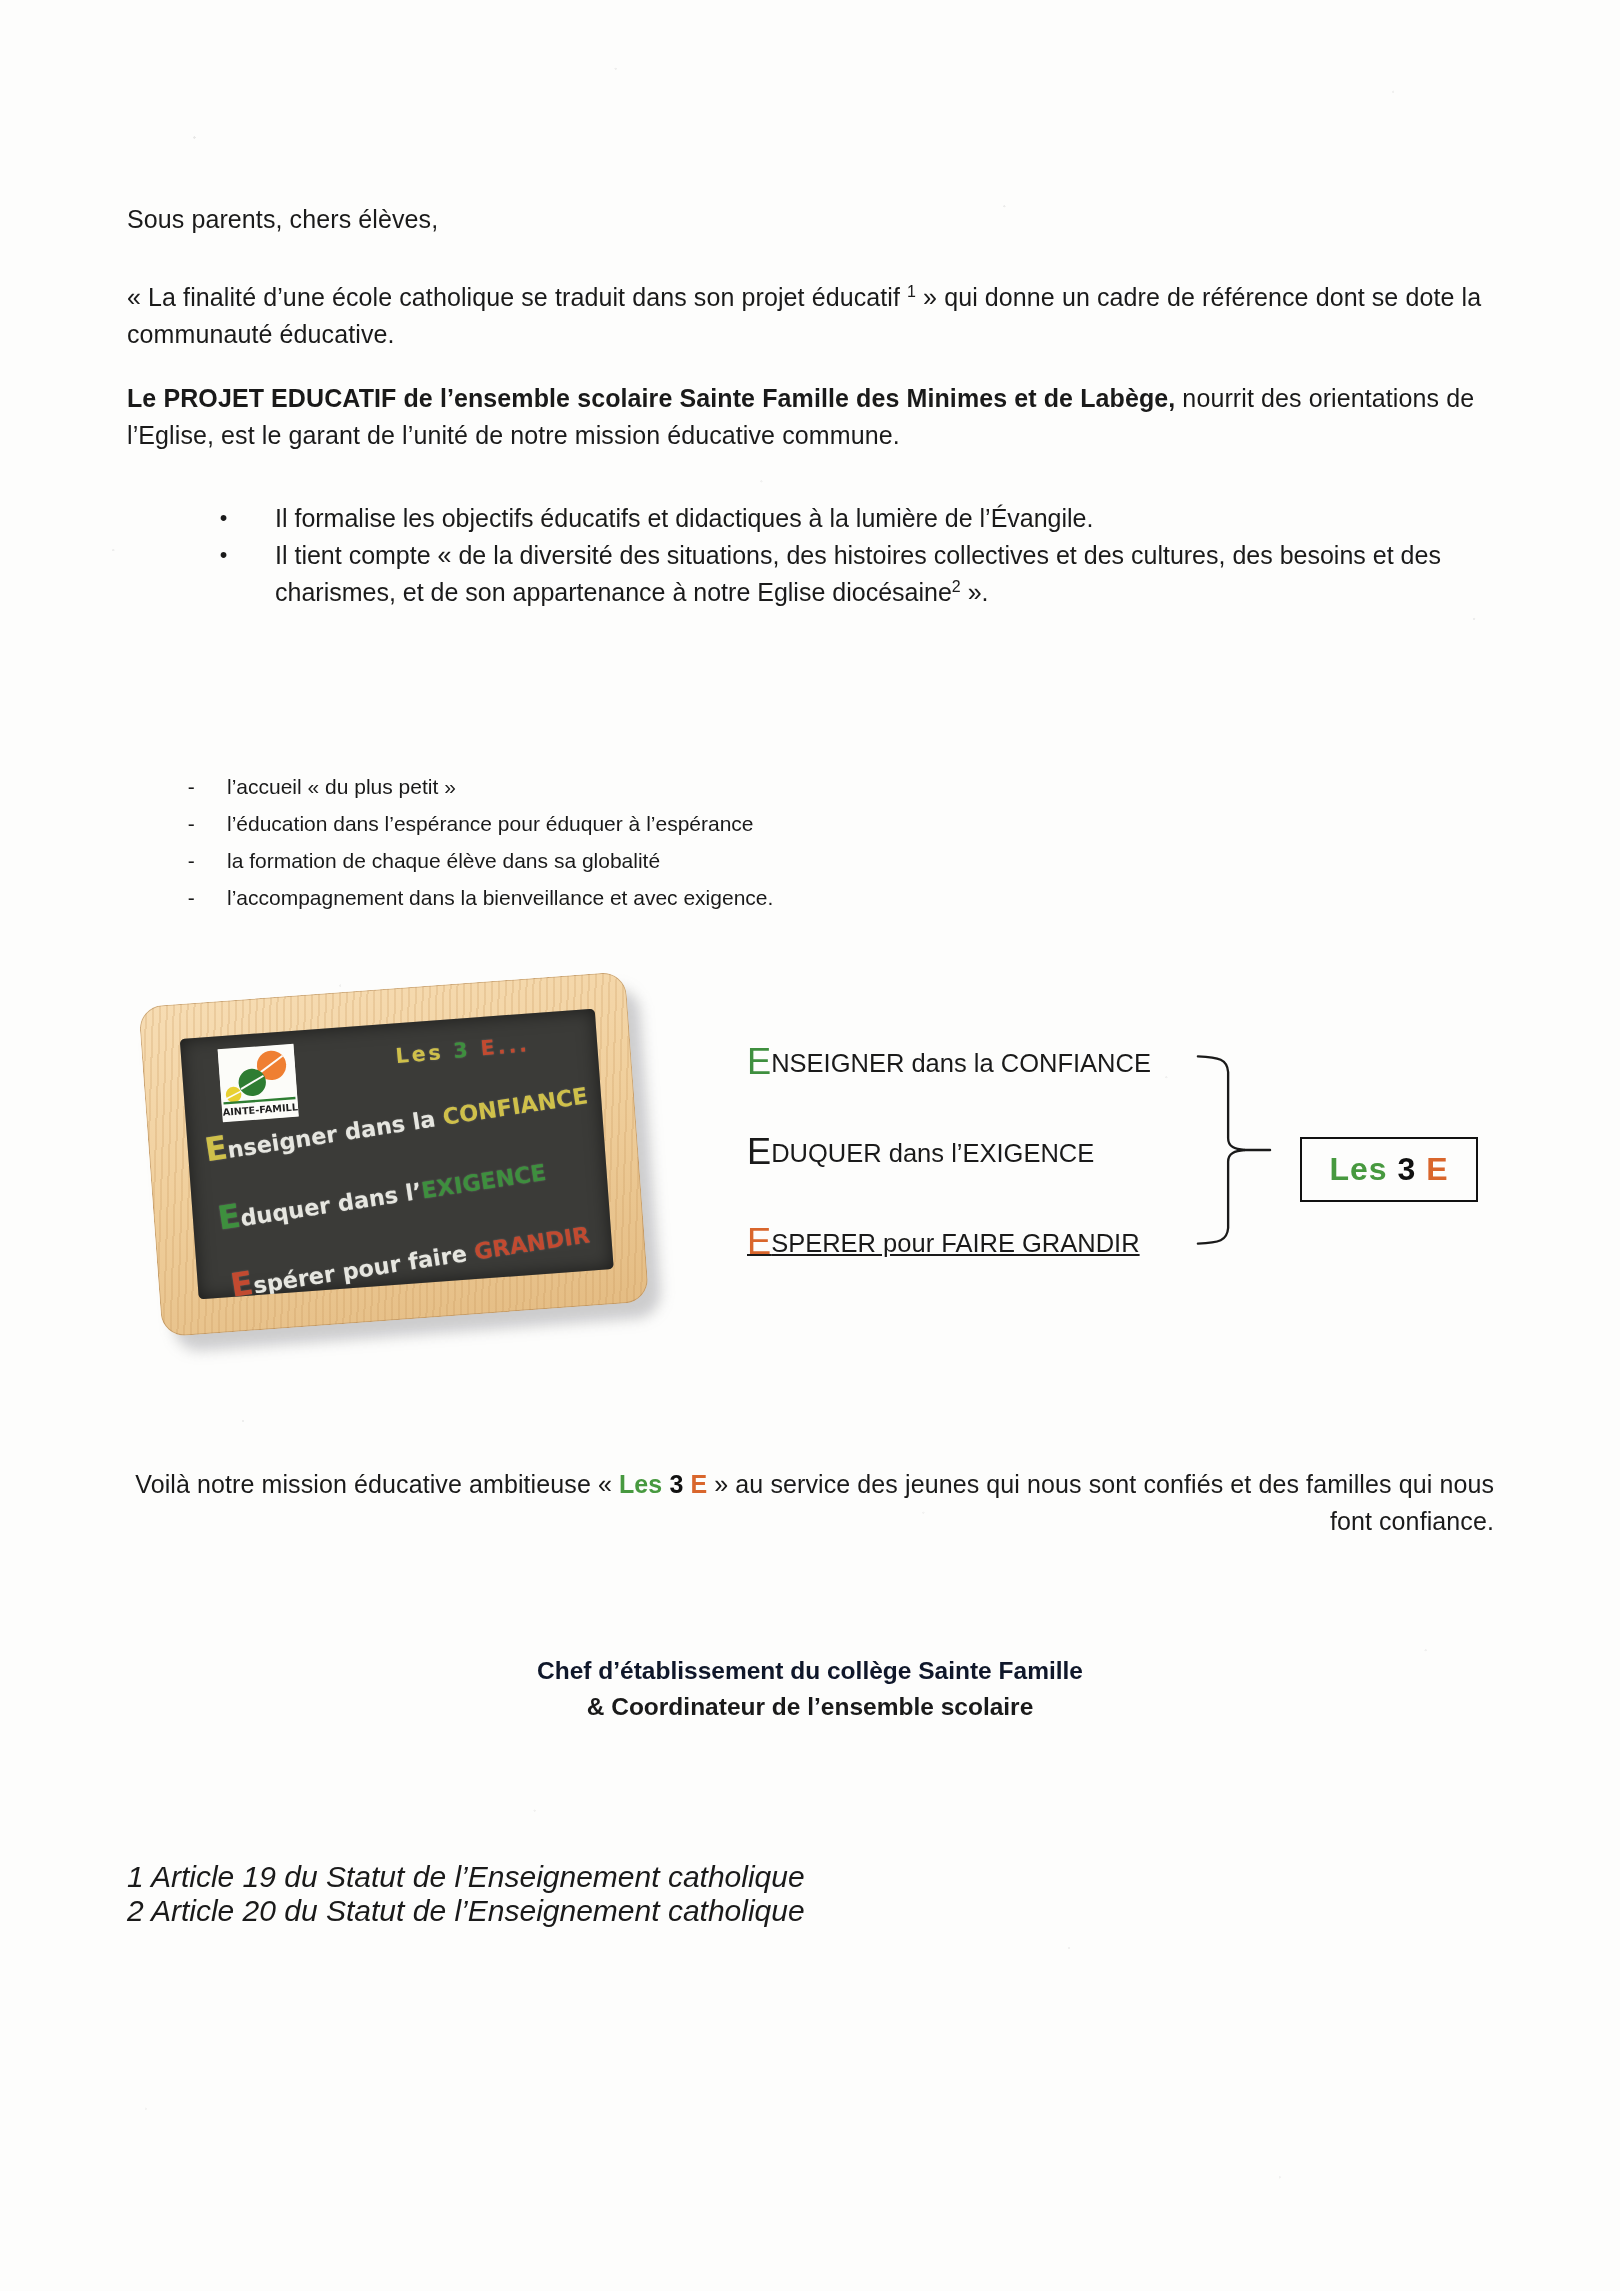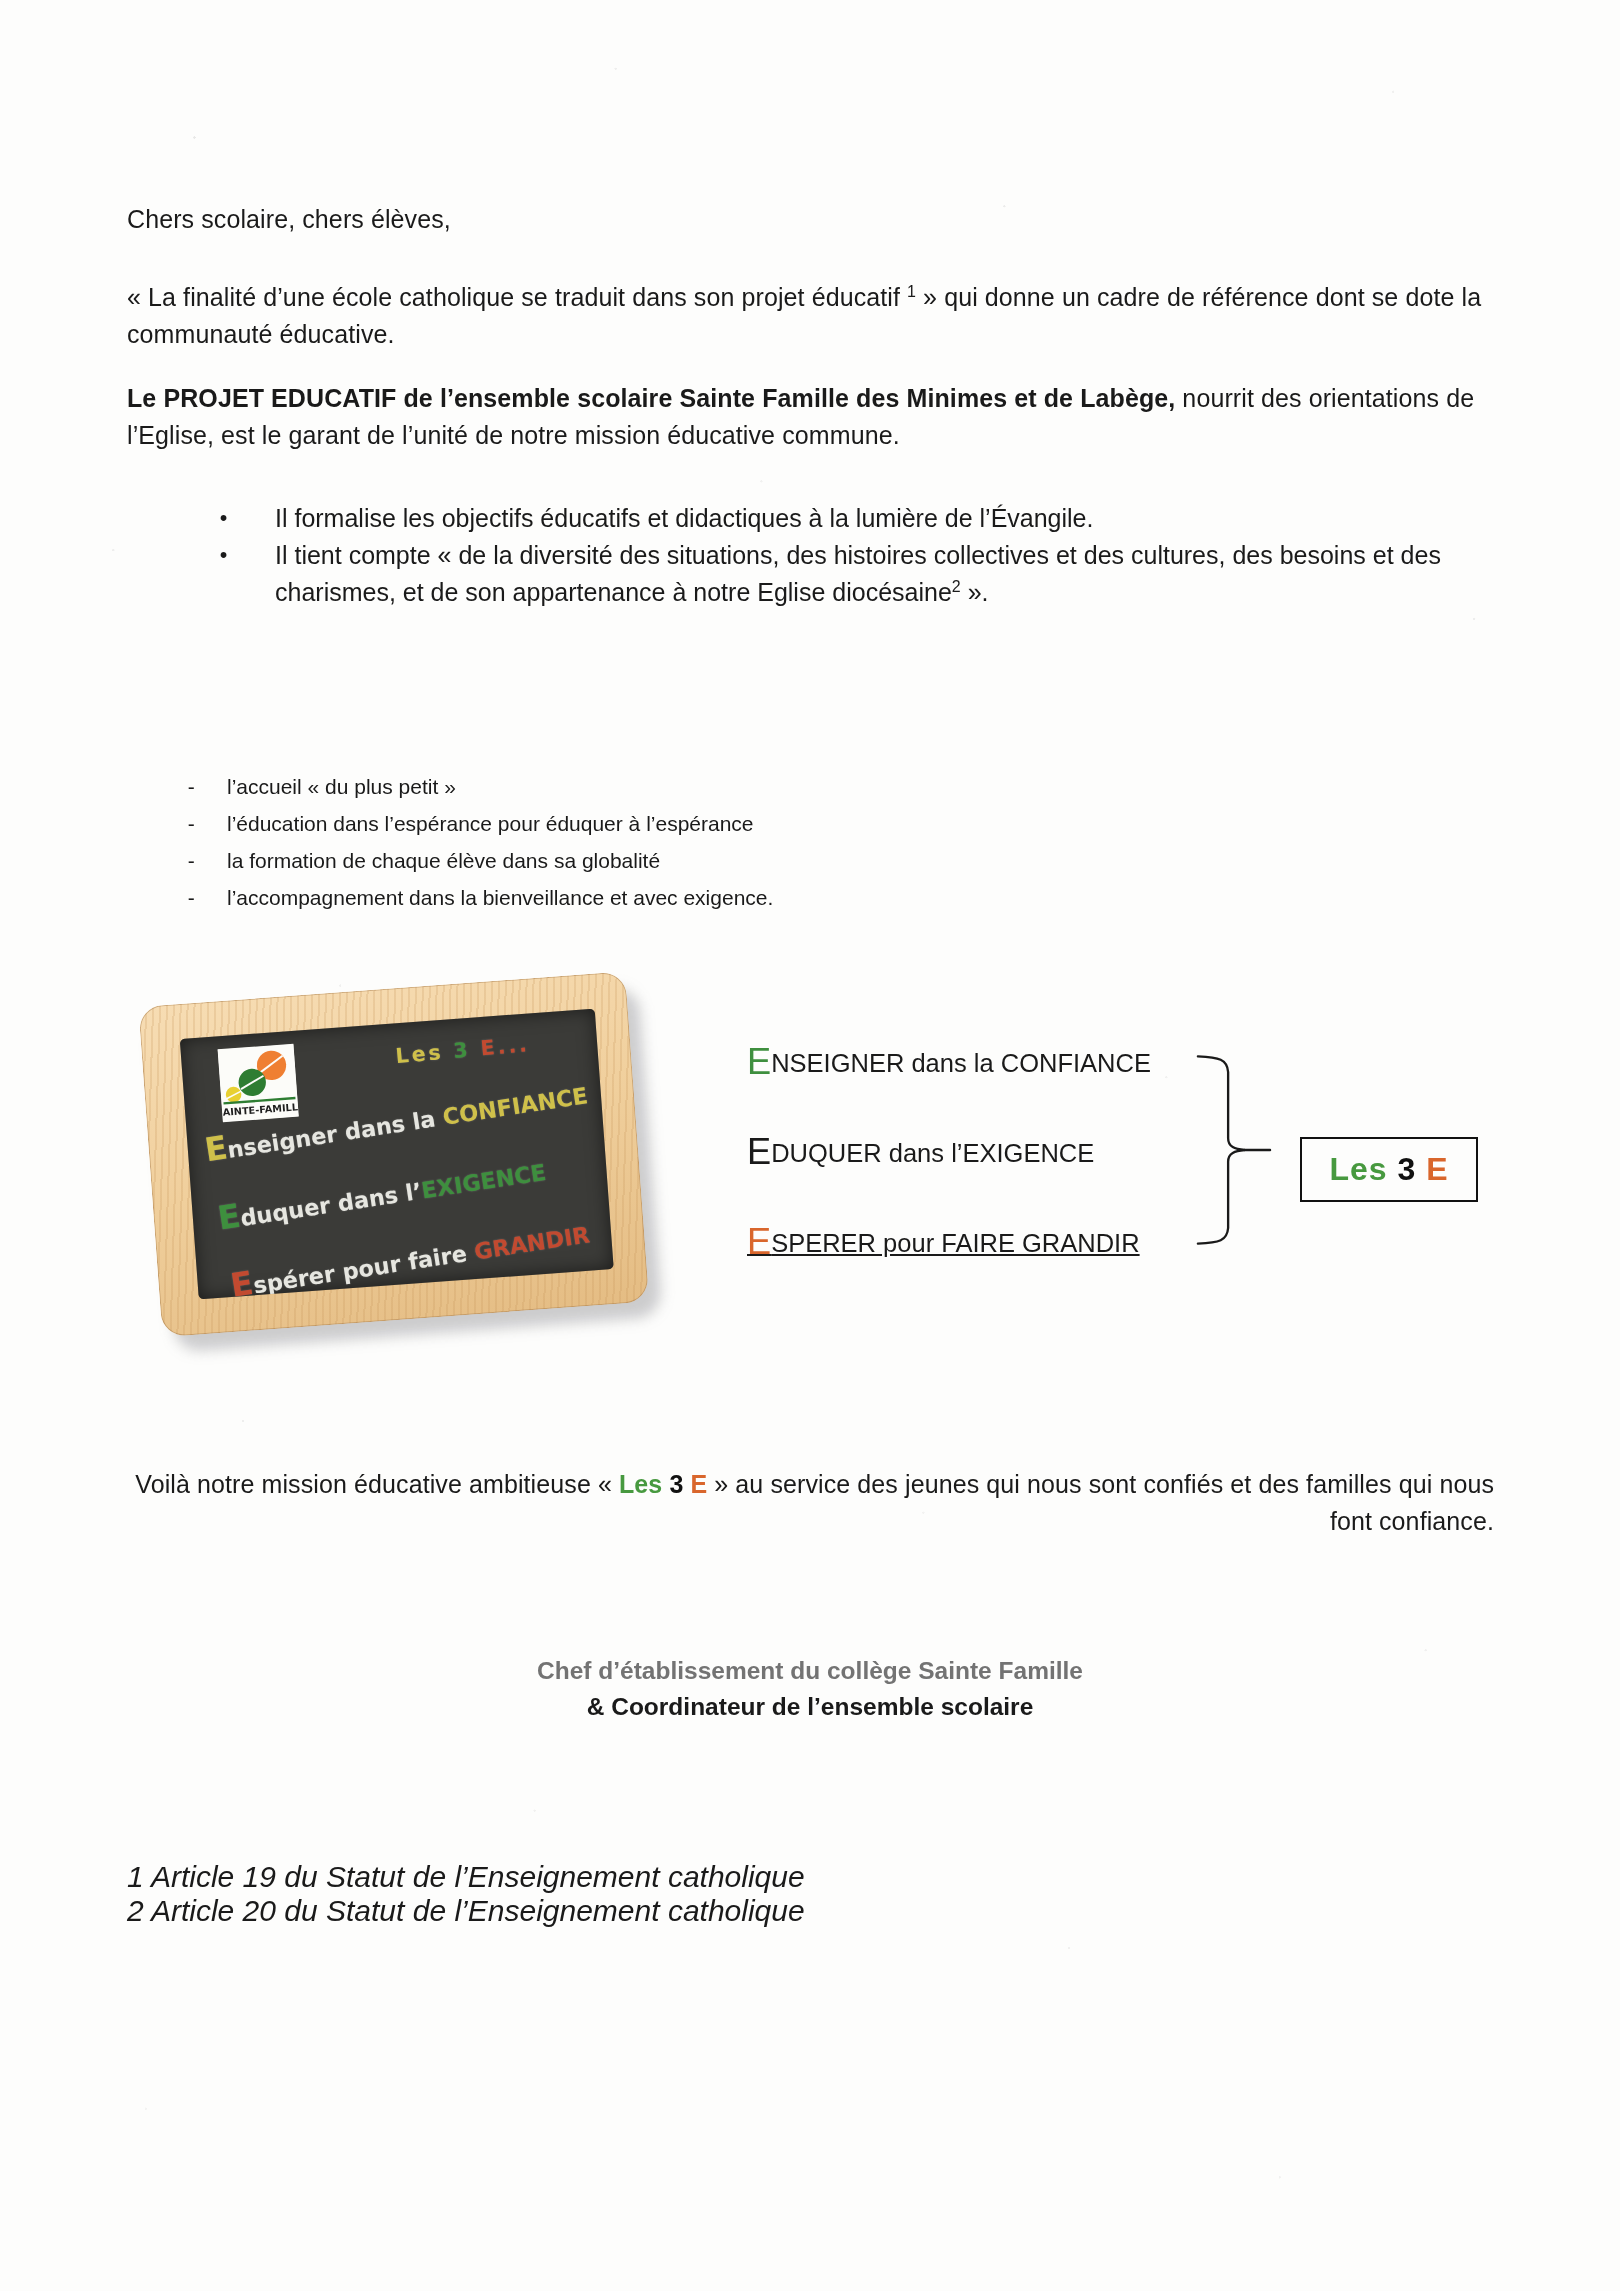--- a/index.html
+++ b/index.html
@@ -233,39 +233,39 @@
   .signature {
     position: absolute;
     left: 0;
     top: 1653px;
     width: 1620px;
     text-align: center;
     font-size: 24.5px;
     line-height: 36px;
     font-weight: bold;
   }
-  .sig-role { color: #737373; }
+  .sig-role { color: #0f172a; }
 
   .footnotes {
     position: absolute;
     left: 127px;
     top: 1860px;
     font-size: 30px;
     line-height: 34px;
     font-style: italic;
   }
 </style>
 </head>
 <body>
 
 <div class="page">
 
   <div class="speckle"></div>
 
-  <div class="body-text greeting">Chers scolaire, chers élèves,</div>
+  <div class="body-text greeting">Sous parents, chers élèves,</div>
 
   <div class="body-text para-quote">
     <span>« La finalité d’une école catholique se traduit dans son projet éducatif </span><sup>1</sup><span> » qui donne un cadre de référence dont se dote la communauté éducative.</span>
   </div>
 
   <div class="body-text para-projet">
     <span class="b">Le PROJET EDUCATIF de l’ensemble scolaire Sainte Famille des Minimes et de Labège,</span><span> nourrit des orientations de l’Eglise, est le garant de l’unité de notre mission éducative commune.</span>
   </div>
 
   <ul class="bullets">

